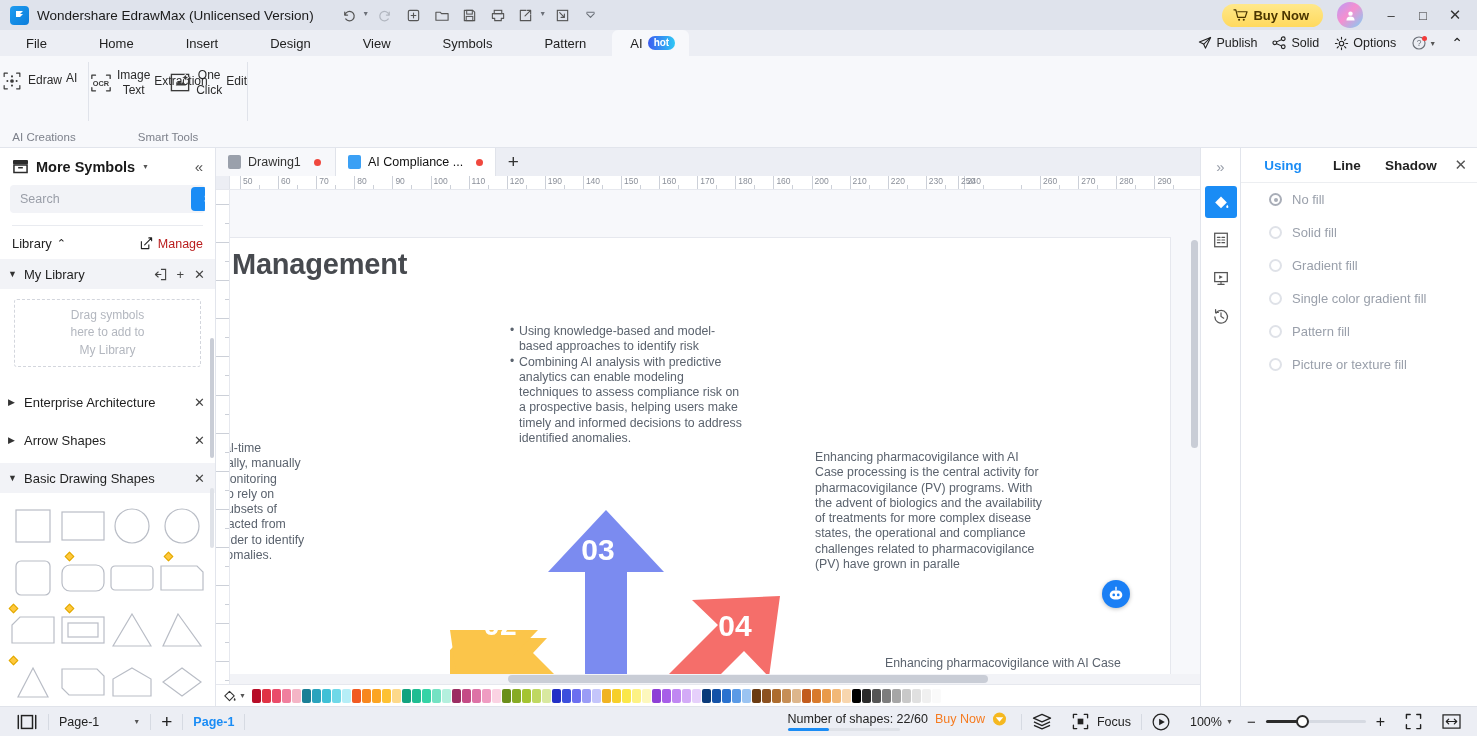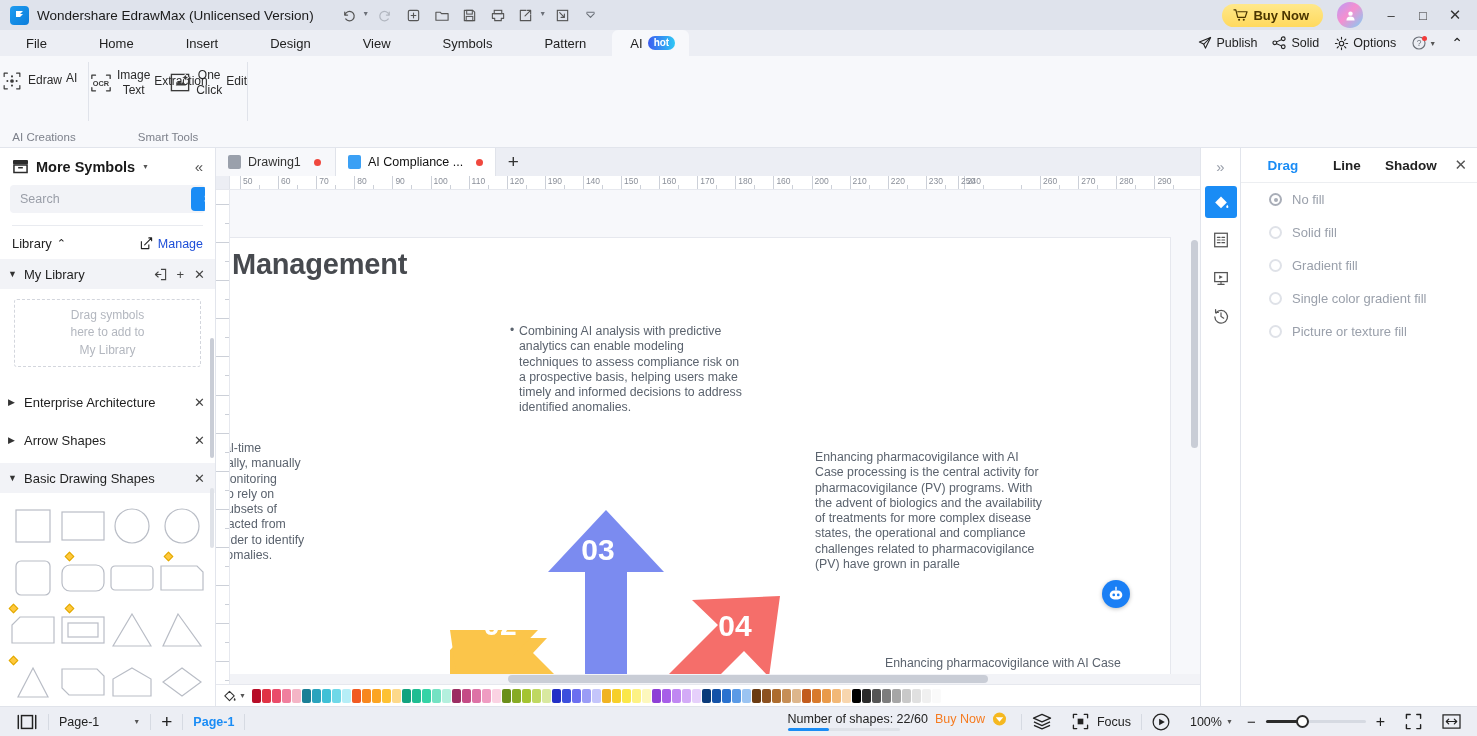--- a/index.html
+++ b/index.html
@@ -106,21 +106,21 @@
   }
   .searchrow input::placeholder { color: #9a9ea8; }
   .search-btn {
     background: #1a8cf5; color: #fff; font-size: 12.5px; font-weight: bold;
     padding: 0 13px; height: 24px; border-radius: 4px; margin-right: 2px;
     display: flex; align-items: center;
   }
   .lp-divider { height: 1px; background: #e9ebf0; margin: 12px 12px 0; }
   .lib-row { display: flex; align-items: center; padding: 10px 12px 8px; font-size: 13px; }
   .lib-row .lbl { display: flex; align-items: center; gap: 5px; color: #222; }
-  .lib-manage { margin-left: auto; display: flex; align-items: center; gap: 5px; color: #1d4ed8; font-size: 12.5px; }
+  .lib-manage { margin-left: auto; display: flex; align-items: center; gap: 5px; color: #b91c1c; font-size: 12.5px; }
   .grp-head {
     display: flex; align-items: center; height: 30px; padding: 0 10px 0 8px;
     font-size: 13px; color: #1f1f1f; gap: 6px;
   }
   .grp-head.active { background: #f2f3f7; }
   .grp-actions { margin-left: auto; display: flex; align-items: center; gap: 10px; color: #444; font-size: 13px; }
   .tri { font-size: 9px; color: #333; width: 10px; }
   .droparea {
     margin: 10px 14px; border: 1px dashed #d3d6dd; border-radius: 3px;
     height: 68px; display: flex; flex-direction: column; align-items: center; justify-content: center;
@@ -842,20 +842,21 @@
                 <div>ompliance monitoring</div>
                 <div>s have had to rely on</div>
                 <div>g (auditing subsets of</div>
                 <div>ion data extracted from</div>
                 <div>ystems) in order to identify</div>
                 <div>risks and anomalies.</div>
               </div>
 
             <div class="txt-block txt-bullets">
               <ul>
+                <li>Using knowledge-based and model-based approaches to identify risk</li>
                 <li>Combining AI analysis with predictive analytics can enable modeling techniques to assess compliance risk on a prospective basis, helping users make timely and informed decisions to address identified anomalies.</li>
               </ul>
             </div>
 
             <div class="txt-block txt-right">Enhancing pharmacovigilance with AI Case processing is the central activity for pharmacovigilance (PV) programs. With the advent of biologics and the availability of treatments for more complex disease states, the operational and compliance challenges related to pharmacovigilance (PV) have grown in paralle</div>
             <div class="txt-block txt-bottom">Enhancing pharmacovigilance with AI Case</div>
 
             <div class="infographic">
               <svg width="470" height="300" viewBox="0 0 470 300">
 
@@ -1016,21 +1017,21 @@
         <svg width="18" height="18" viewBox="0 0 20 20">
             <path d="M4 6V3M4 6h3" stroke="#555" stroke-width="1.4" fill="none" stroke-linecap="round"></path>
             <path d="M4.5 6.8A7 7 0 1 1 3.2 11" stroke="#555" stroke-width="1.4" fill="none" stroke-linecap="round"></path>
             <path d="M10 6.5v4l3 2" stroke="#555" stroke-width="1.3" fill="none" stroke-linecap="round"></path>
           </svg>
       </div>
     </div>
 
     <div class="rightpanel">
       <div class="rp-tabs">
-        <div class="rp-tab active">Drag</div>
+        <div class="rp-tab active">Using</div>
         <div class="rp-tab">Line</div>
         <div class="rp-tab">Shadow</div>
         <div class="rp-close">✕</div>
       </div>
       <div class="rp-divider"></div>
 
       <div class="rp-opt">
         <span class="radio sel"></span>
         <span>No fill</span>
       </div>
@@ -1038,20 +1039,24 @@
         <span class="radio"></span>
         <span>Solid fill</span>
       </div>
       <div class="rp-opt">
         <span class="radio"></span>
         <span>Gradient fill</span>
       </div>
       <div class="rp-opt">
         <span class="radio"></span>
         <span>Single color gradient fill</span>
+      </div>
+      <div class="rp-opt">
+        <span class="radio"></span>
+        <span>Pattern fill</span>
       </div>
       <div class="rp-opt">
         <span class="radio"></span>
         <span>Picture or texture fill</span>
       </div>
     </div>
 
   </div>
 
   <div class="statusbar">

